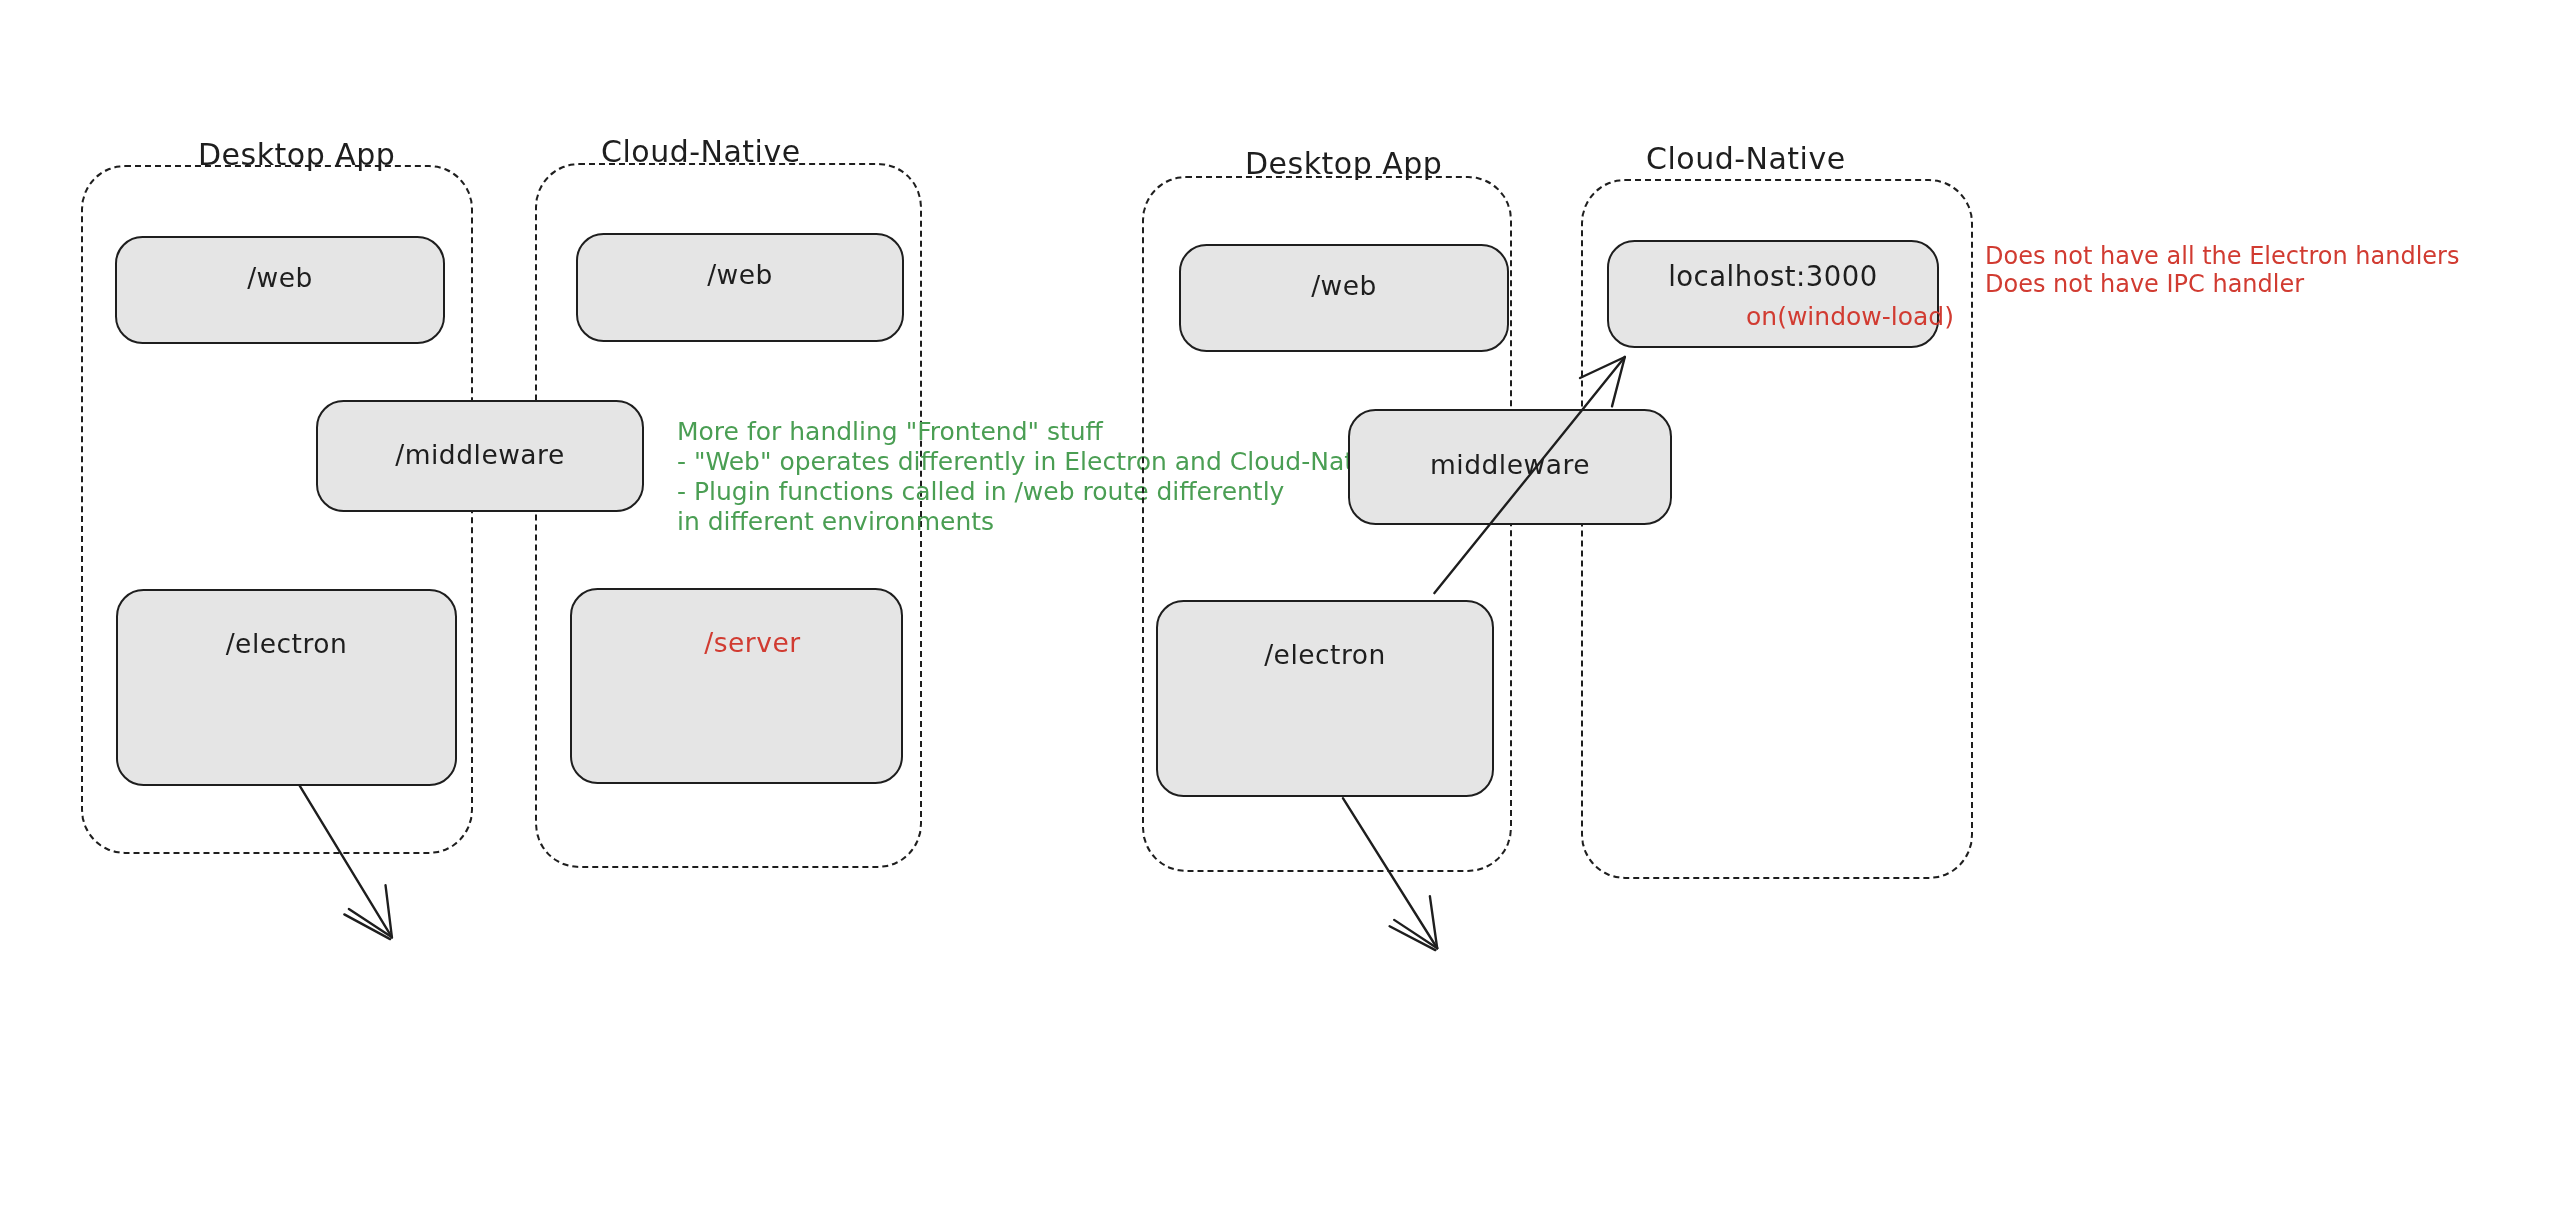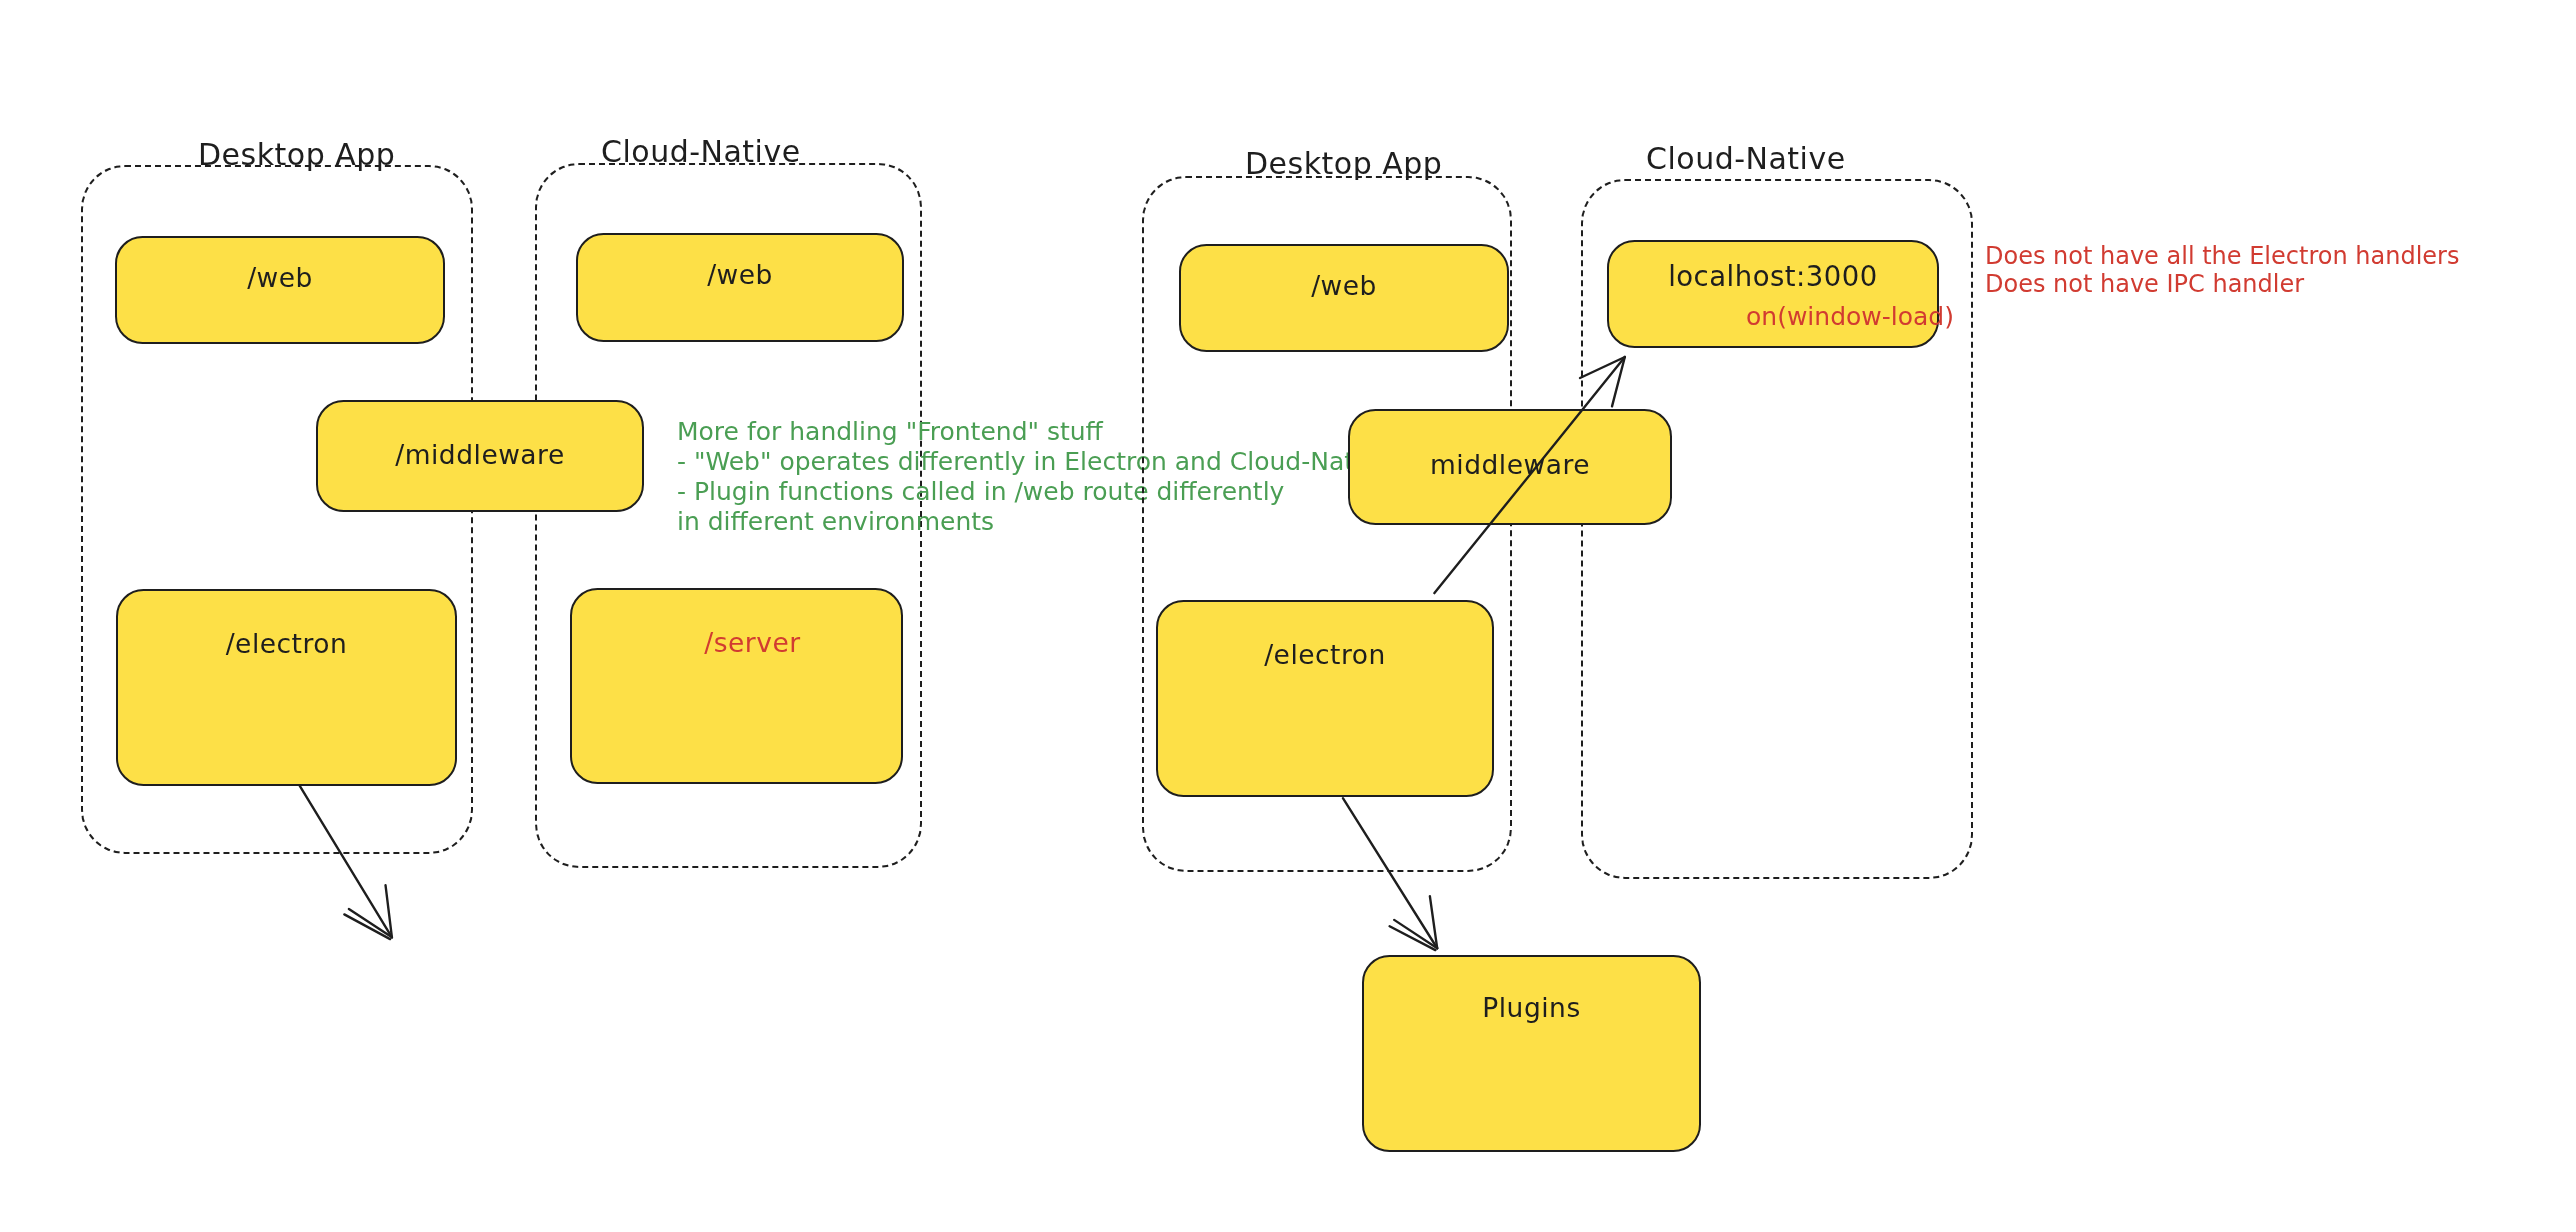--- a/index.html
+++ b/index.html
@@ -26,21 +26,21 @@
   .container {
     position: absolute;
     border: 2.7px dashed #1e1e1e;
     border-radius: 44px;
     background: transparent;
   }
   .box {
     position: absolute;
     border: 2.7px solid #1e1e1e;
     border-radius: 27.5px;
-    background: #fde047;
+    background: #e5e5e5;
     text-align: center;
     box-sizing: border-box;
   }
   .box .bx-label {
     font-size: 26.5px;
     letter-spacing: 0.5px;
     white-space: nowrap;
   }
   .note {
     position: absolute;
@@ -136,23 +136,20 @@
   <div class="red-inline" style="left:1727px; top:302px;margin-left:19px;">on(window-load)</div>
 
   <div class="box" style="left:1348px; top:409px; width:324px; height:116px;">
     <div class="bx-label" style="padding-top:38px;">middleware</div>
   </div>
 
   <div class="box" style="left:1156px; top:600px; width:338px; height:197px;">
     <div class="bx-label" style="padding-top:37px;">/electron</div>
   </div>
 
-  <div class="box" style="left:1362px; top:955px; width:339px; height:197px;">
-    <div class="bx-label" style="padding-top:35px;">Plugins</div>
-  </div>
 
   <div class="note note-red" style="left:1985px; top:242px;">
     <div>Does not have all the Electron handlers</div>
     <div>Does not have IPC handler</div>
   </div>
 
   <svg class="arrows" viewBox="0 0 2814 1346">
 
     <g>
       <path d="M 327 858 L 428 1024"></path>

